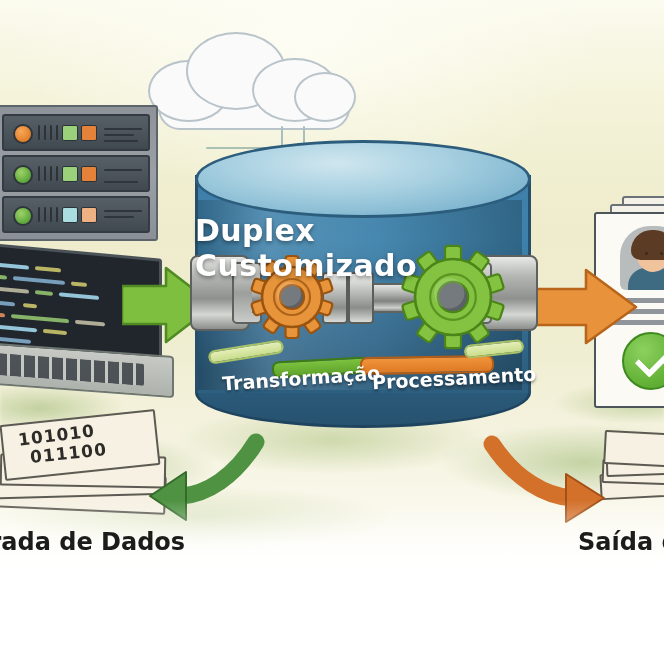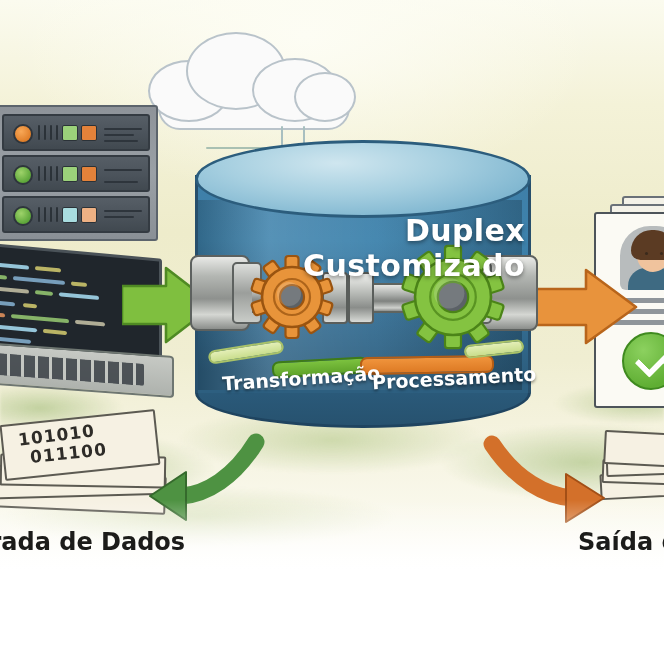--- a/index.html
+++ b/index.html
@@ -138,21 +138,21 @@
     background:linear-gradient(180deg,#e6e7e4 0%,#a9aca9 38%,#7f827f 62%,#cfd1cd 88%,#8b8e8b 100%);
     border-top:2px solid #60645f;border-bottom:2px solid #60645f;}
   .collar{position:absolute;top:272px;width:22px;height:48px;
     background:linear-gradient(180deg,#f0f1ee 0%,#b7bab6 40%,#8a8d8a 70%,#d9dbd7 100%);
     border:2px solid #5a5e5b;border-radius:4px;}
 
   
   .arr{position:absolute;}
 
   
-  .label-title{position:absolute;left:195px;top:213px;width:330px;text-align:right;
+  .label-title{position:absolute;left:195px;top:213px;width:330px;text-align:left;
     color:#ffffff;font-size:30px;font-weight:700;font-family:"DejaVu Sans",sans-serif;
     letter-spacing:.4px;text-shadow:0 2px 4px rgba(0,0,0,.42);}
   .label-sub{position:absolute;top:367px;color:#ffffff;font-size:19px;font-weight:700;
     font-family:"DejaVu Sans",sans-serif;text-shadow:0 2px 3px rgba(0,0,0,.42);}
   .lbl-transf{left:222px;transform:rotate(-4deg);}
   .lbl-proc{left:372px;transform:rotate(-3deg);}
   .bar{position:absolute;border-radius:7px;}
   .bar-green{background:linear-gradient(180deg,#7cc23f 0%,#5fa32a 100%);border:2px solid #3e7b18;}
   .bar-orange{background:linear-gradient(180deg,#f0943c 0%,#dd7a24 100%);border:2px solid #b55d14;}
   .bar-pale{background:linear-gradient(180deg,#e4efb7 0%,#c9dd8c 100%);border:2px solid #a9c268;}

